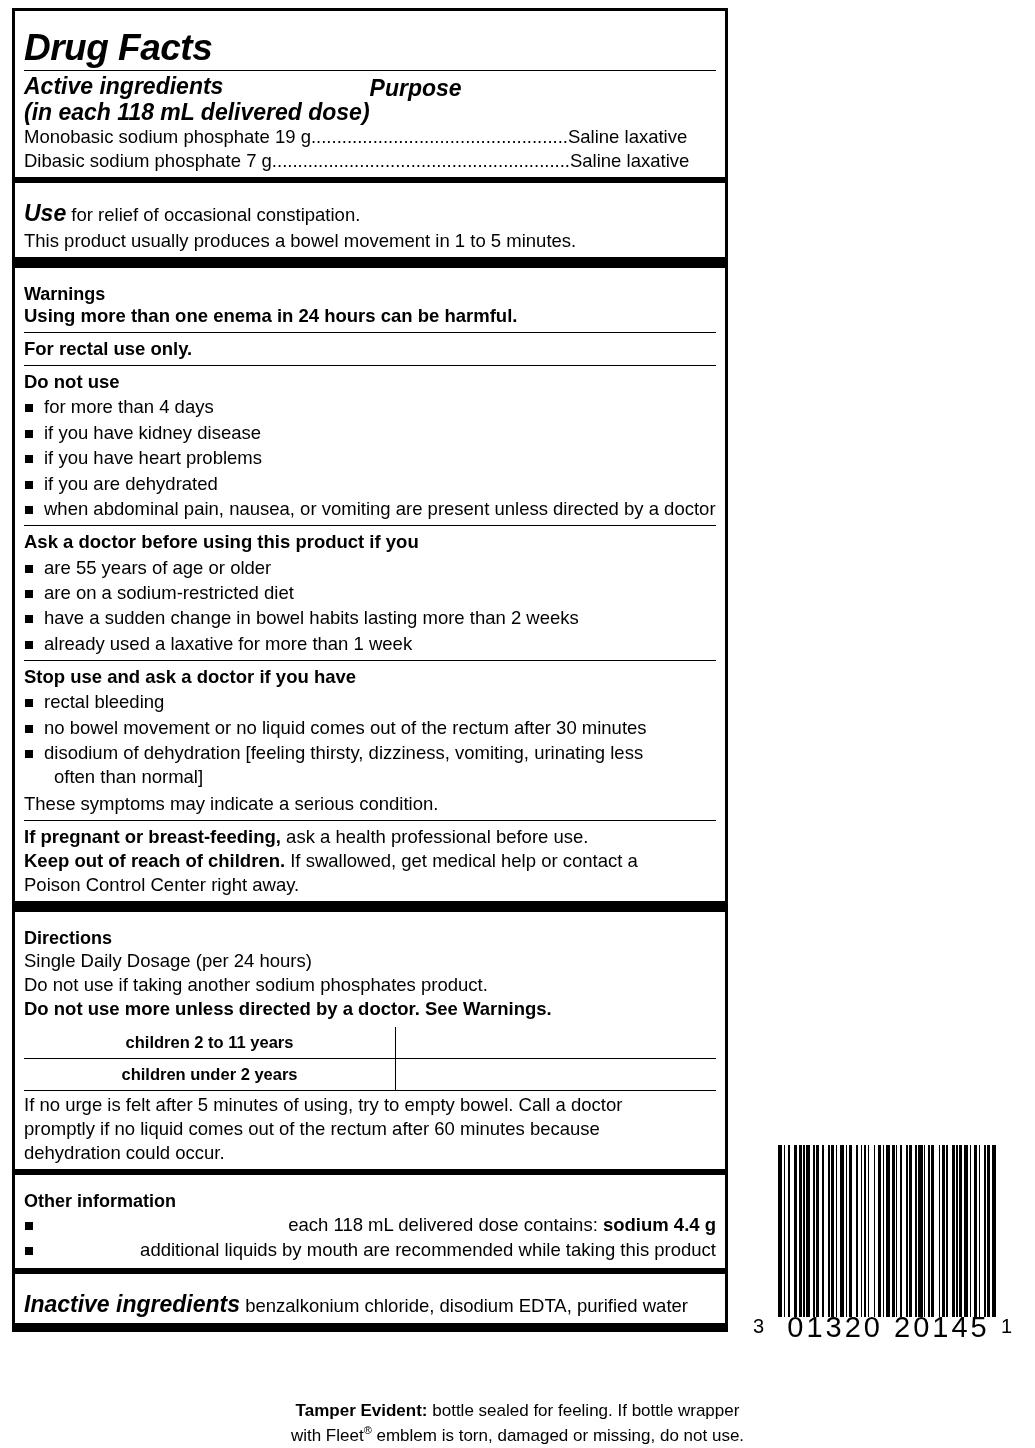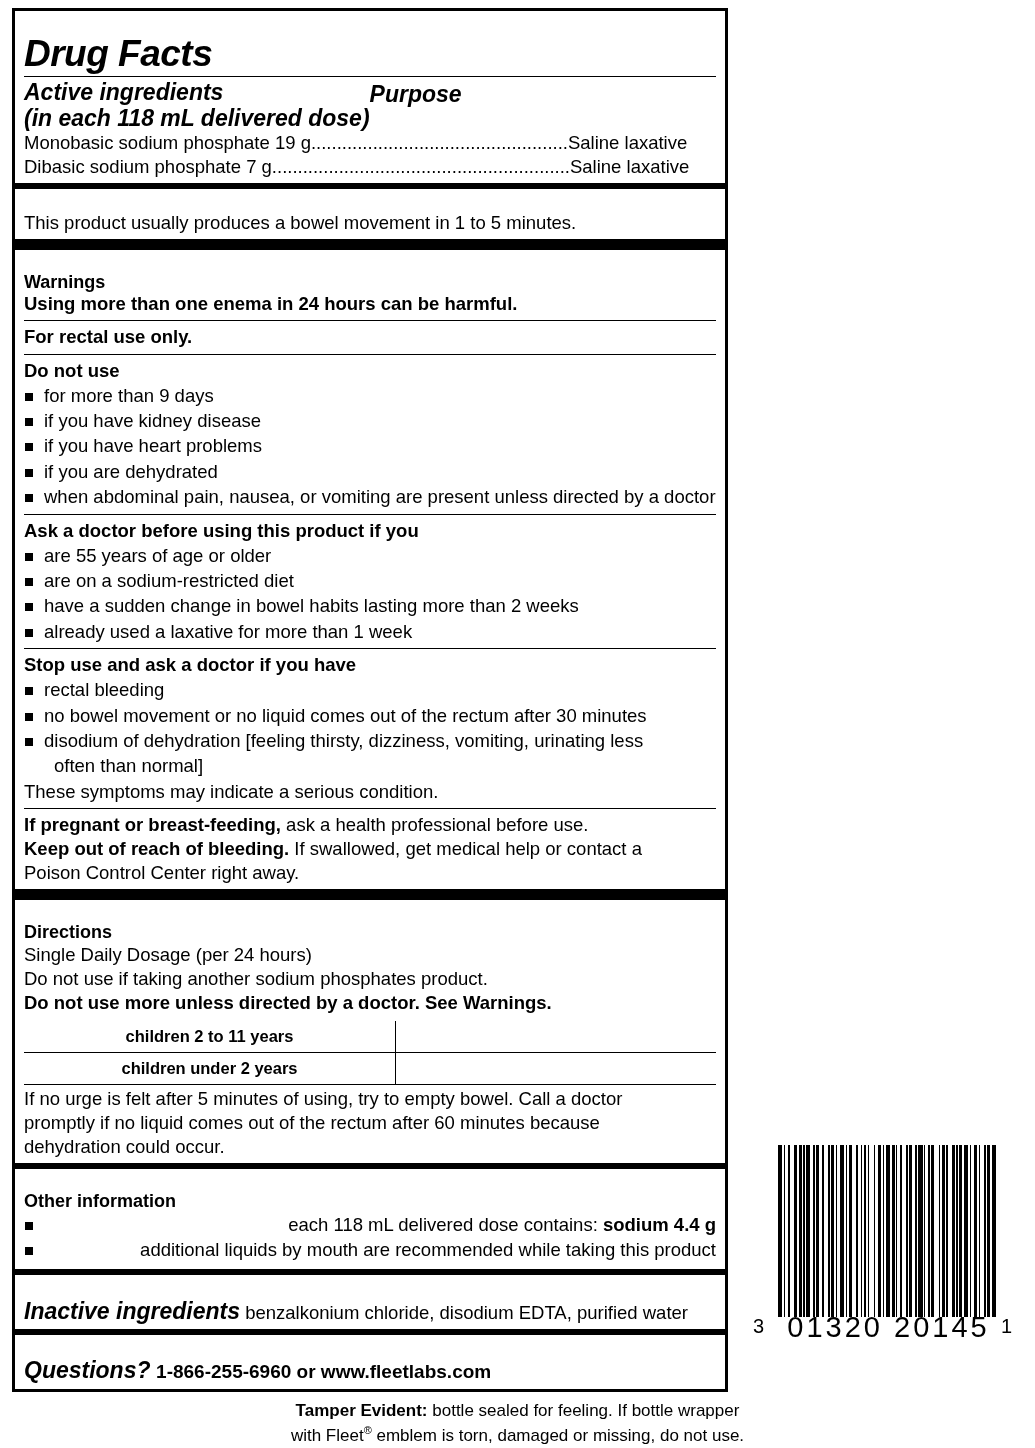--- a/index.html
+++ b/index.html
@@ -21,22 +21,21 @@
     position: absolute;
     left: 12px;
     top: 8px;
     width: 716px;
     border: 3px solid #000;
     box-sizing: border-box;
     background: #fff;
   }
 
   .pad {
-    padding: 10px 9px 4px 9px;
-    margin-top: 12px;
+    padding: 16px 9px 4px 9px;
   }
 
   .title {
     font-size: 37px;
     font-weight: bold;
     font-style: italic;
     letter-spacing: -0.5px;
     line-height: 1.05;
     margin: 2px 0 2px 0;
   }
@@ -263,35 +262,39 @@
       <span>Monobasic sodium phosphate 19 g</span><span>..................................................</span><span>Saline laxative</span>
     </div>
     <div class="ing-line">
       <span>Dibasic sodium phosphate 7 g</span><span>..........................................................</span><span>Saline laxative</span>
     </div>
   </div>
 
   <div class="bar-med"></div>
 
   <div class="pad">
+    <div class="use-line">
+      <span class="sec-head-inline">Use</span>
+      <span>for relief of occasional constipation.</span>
+    </div>
     <div class="body-text">This product usually produces a bowel movement in 1 to 5 minutes.</div>
   </div>
 
   <div class="bar-thick"></div>
 
   <div class="pad">
     <div class="sec-head">Warnings</div>
     <div class="body-bold">Using more than one enema in 24 hours can be harmful.</div>
     <div class="sub-rule"></div>
     <div class="body-bold">For rectal use only.</div>
     <div class="sub-rule"></div>
 
     <div class="body-bold">Do not use</div>
     <ul class="bullets">
-      <li>for more than 9 days</li>
+      <li>for more than 4 days</li>
       <li>if you have kidney disease</li>
       <li>if you have heart problems</li>
       <li>if you are dehydrated</li>
       <li>when abdominal pain, nausea, or vomiting are present unless directed by a doctor</li>
     </ul>
     <div class="sub-rule"></div>
 
     <div class="body-bold">Ask a doctor before using this product if you</div>
     <ul class="bullets">
       <li>are 55 years of age or older</li>
@@ -311,21 +314,21 @@
       </li>
     </ul>
     <div class="body-text">These symptoms may indicate a serious condition.</div>
     <div class="sub-rule"></div>
 
     <div class="body-text">
       <b>If pregnant or breast-feeding,</b>
       <span>ask a health professional before use.</span>
     </div>
     <div class="body-text">
-      <b>Keep out of reach of bleeding.</b>
+      <b>Keep out of reach of children.</b>
       <span>If swallowed, get medical help or contact a</span>
     </div>
     <div class="body-text">Poison Control Center right away.</div>
   </div>
 
   <div class="bar-thick"></div>
 
   <div class="pad">
     <div class="sec-head">Directions</div>
     <div class="body-text">Single Daily Dosage (per 24 hours)</div>
@@ -367,26 +370,20 @@
 
   <div class="pad">
     <div class="inactive-line">
       <span class="sec-head-inline">Inactive ingredients</span>
       <span>benzalkonium chloride, disodium EDTA, purified water</span>
     </div>
   </div>
 
   <div class="bar-med"></div>
 
-  <div class="pad">
-    <div class="questions-line">
-      <span class="sec-head-inline">Questions?</span>
-      <span class="questions-num">1-866-255-6960 or www.fleetlabs.com</span>
-    </div>
-  </div>
 
 </div>
 
 <div id="barcode-area">
   <div class="bc-bars" id="bc-bars">
       <span style="width: 4.8px;"></span>
       <span style="width: 1.6px; background: transparent;"></span>
       <span style="width: 1.6px;"></span>
       <span style="width: 3.2px; background: transparent;"></span>
       <span style="width: 1.6px;"></span>

